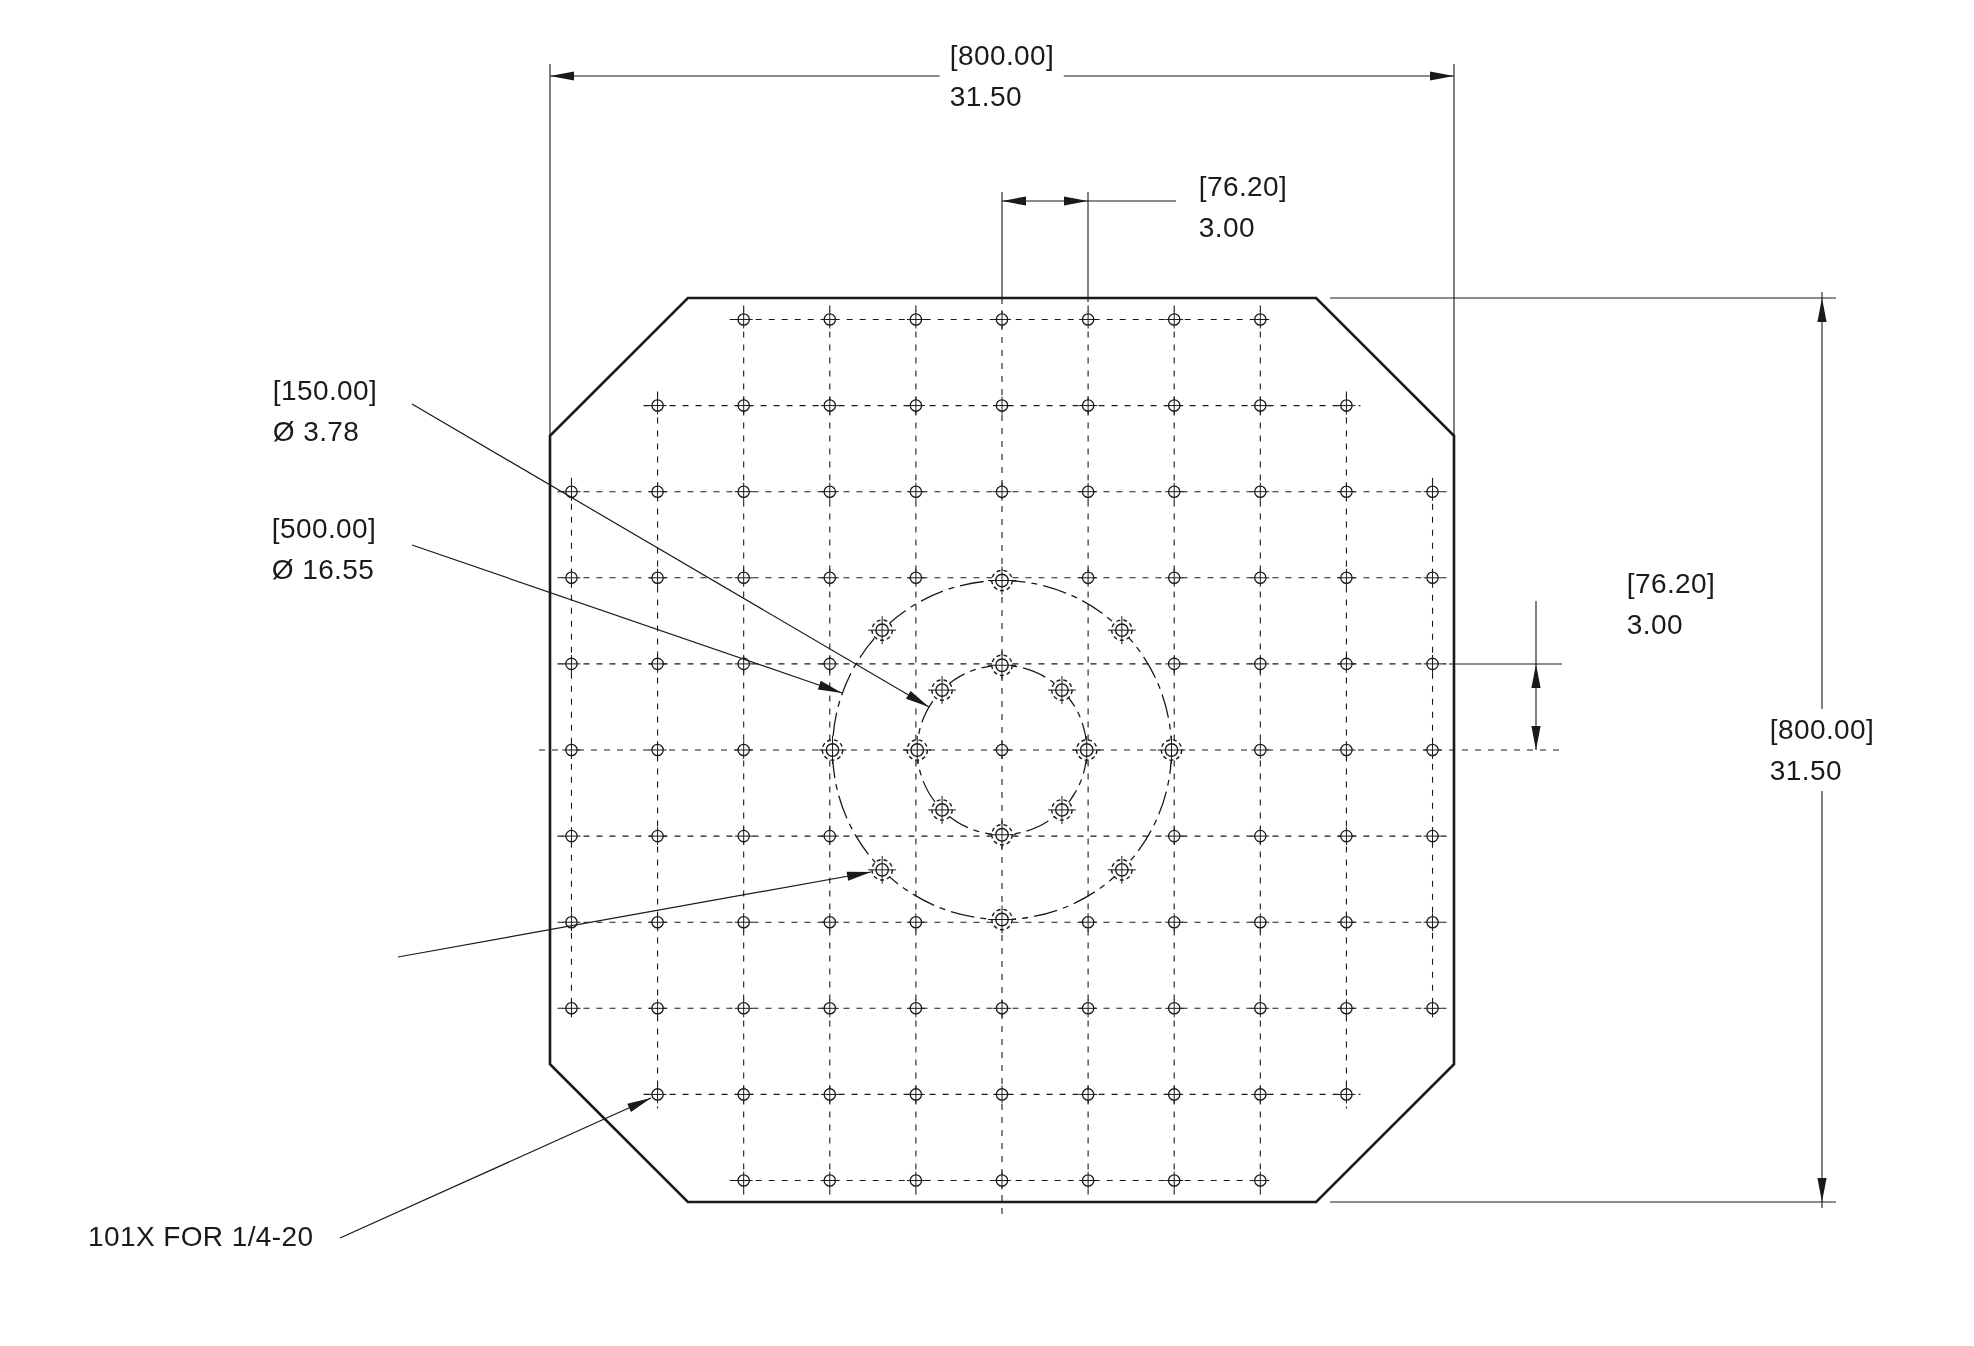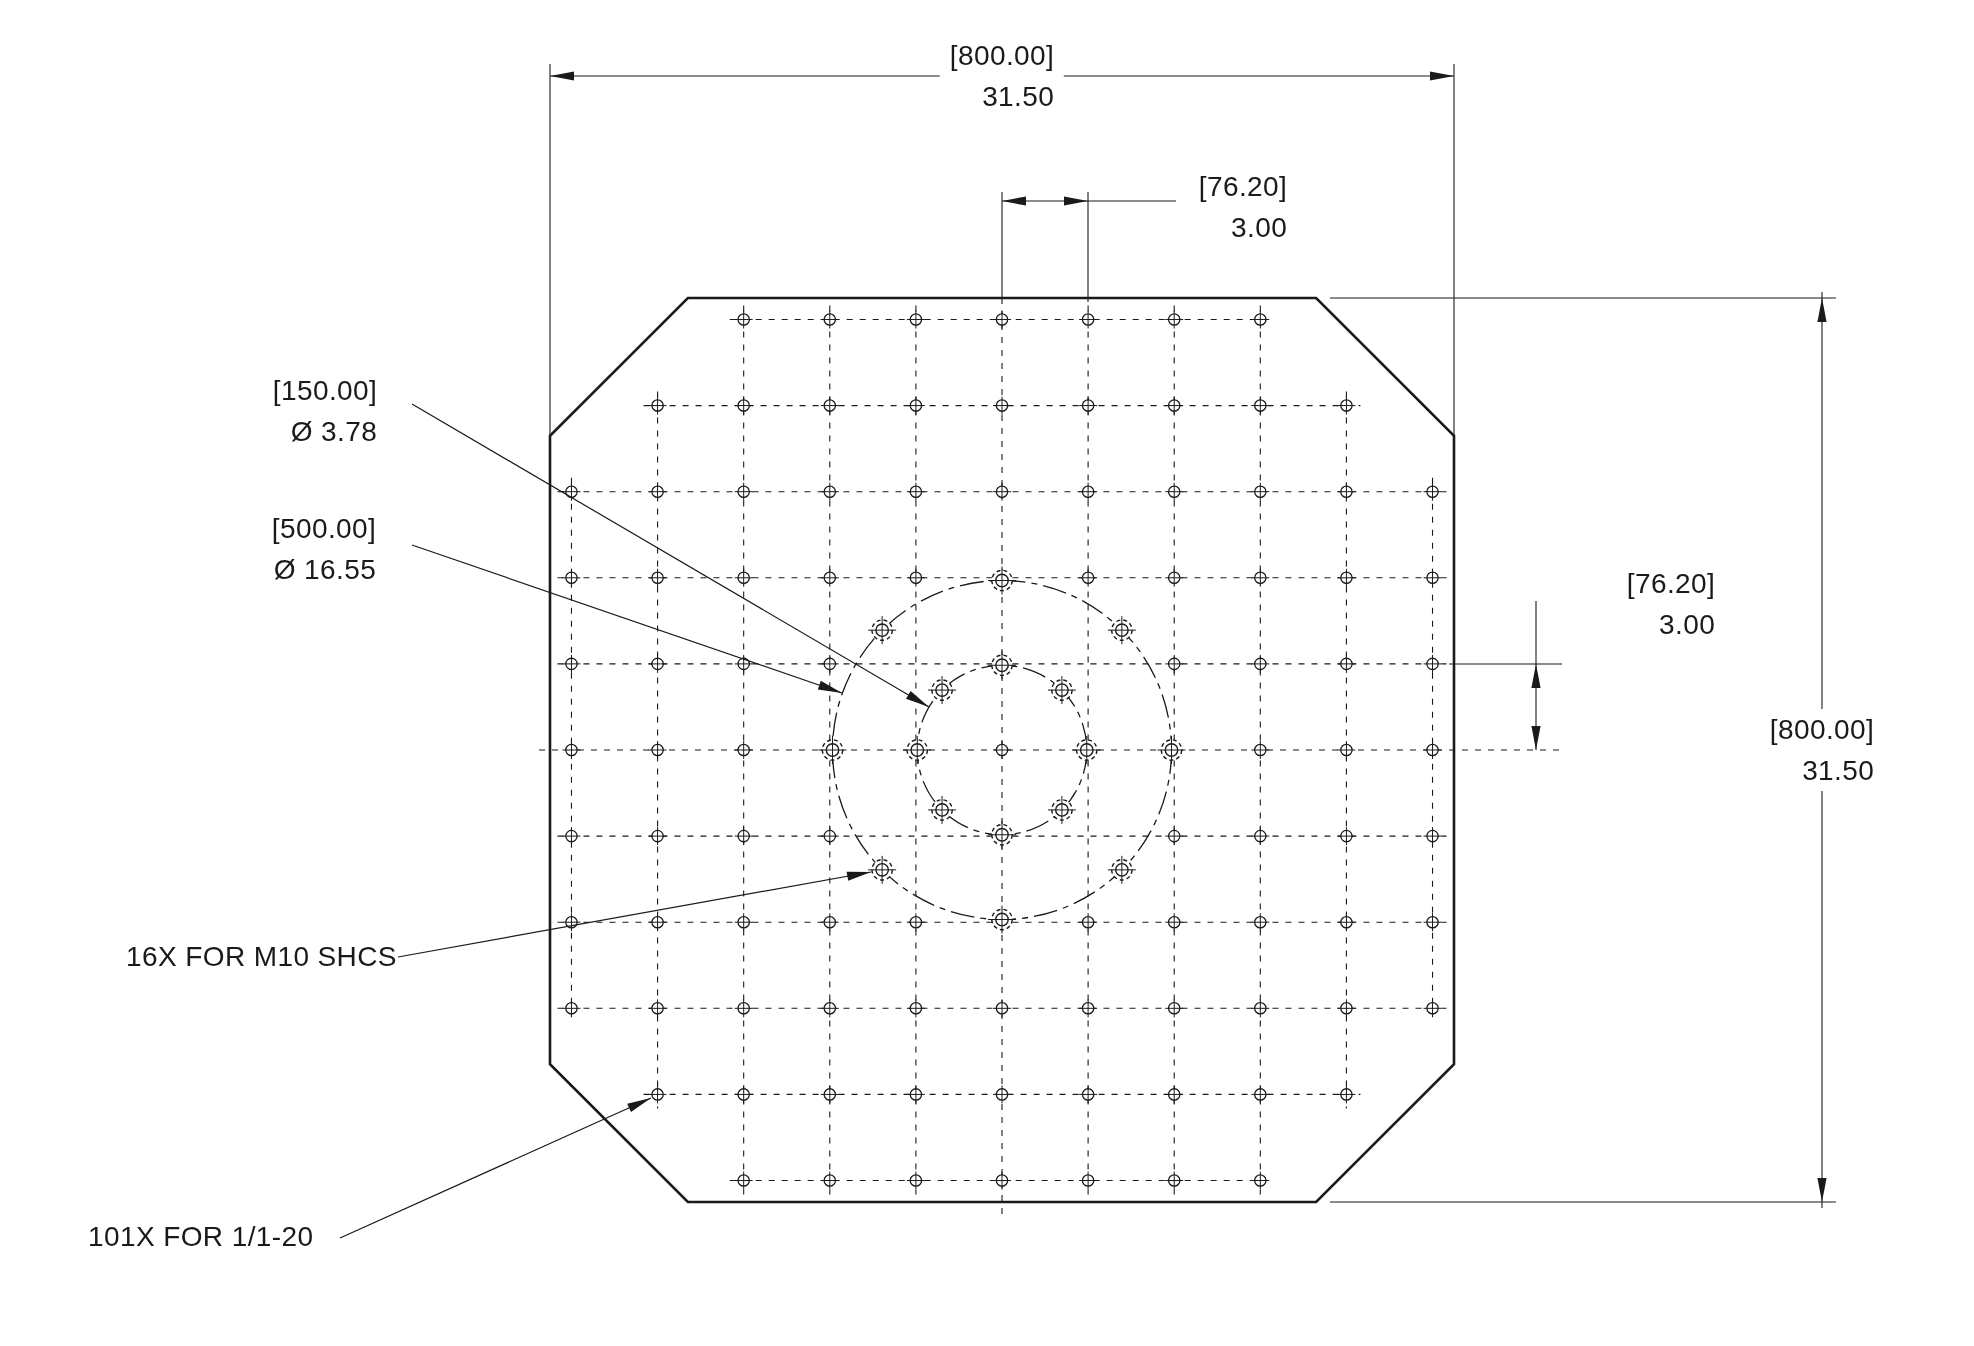--- a/index.html
+++ b/index.html
@@ -4,21 +4,21 @@
 <style>
   * { box-sizing: border-box; }
   html,body { margin:0; padding:0; background:#ffffff; }
   .canvas {
     position:relative; width:1974px; height:1346px; background:#fff;
     font-family:"Liberation Sans", sans-serif; color:#1a1a1a; overflow:hidden;
   }
   svg { position:absolute; left:0; top:0; }
   .dim-text {
     position:absolute; transform:translate(-50%,-50%);
-    text-align:right; font-size:28px; line-height:41px;
+    text-align:left; font-size:28px; line-height:41px;
     white-space:nowrap; letter-spacing:.4px;
   }
   .bg { background:#fff; padding:0 10px; }
   .callout {
     position:absolute; transform:translate(0,-50%);
     font-size:28px; line-height:42px; white-space:nowrap;
     letter-spacing:.4px; text-align:left;
   }
 </style>
 </head>
@@ -471,19 +471,18 @@
   <div class="dim-text" style="left:325px; top:411px">
     <div>[150.00]</div>
     <div>Ø 3.78</div>
   </div>
 
   <div class="dim-text" style="left:324px; top:549px">
     <div>[500.00]</div>
     <div>Ø 16.55</div>
   </div>
 
-  <div class="callout" style="left:126px; top:957px">16X FOR M10 SHCS</div>
 
   <div class="callout" style="left:88px; top:1237px">
-    <div>101X FOR 1/1-20</div>
+    <div>101X FOR 1/4-20</div>
   </div>
 
 </div>
 
 </body></html>

